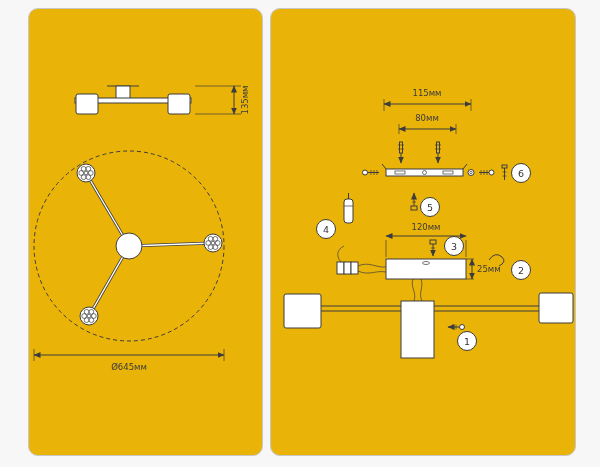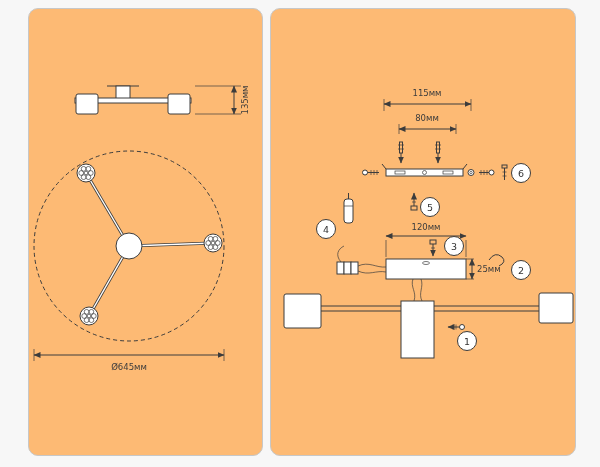--- a/index.html
+++ b/index.html
@@ -3,21 +3,21 @@
 <meta charset="utf-8">
 <style>
   html,body{margin:0;padding:0;}
   body{
     width:600px;height:467px;position:relative;
     background:#f7f7f7;
     font-family:"DejaVu Sans", sans-serif;
     overflow:hidden;
   }
   .panel{
-    position:absolute;background:#fdba74;
+    position:absolute;background:#eab308;
     border:1px solid #c7c7c7;border-radius:10px;
     box-sizing:border-box;
   }
   #panel-left{left:28px;top:8px;width:235px;height:448px;}
   #panel-right{left:270px;top:8px;width:306px;height:448px;}
   .panel svg{position:absolute;left:0;top:0;}
   .ln{stroke:#3c3c3c;fill:none;stroke-width:1;}
   .lnf{stroke:#3c3c3c;fill:#ffffff;stroke-width:1;}
   .thin{stroke:#3c3c3c;fill:none;stroke-width:0.7;}
   .arm{stroke:#3c3c3c;fill:none;stroke-width:3;}

